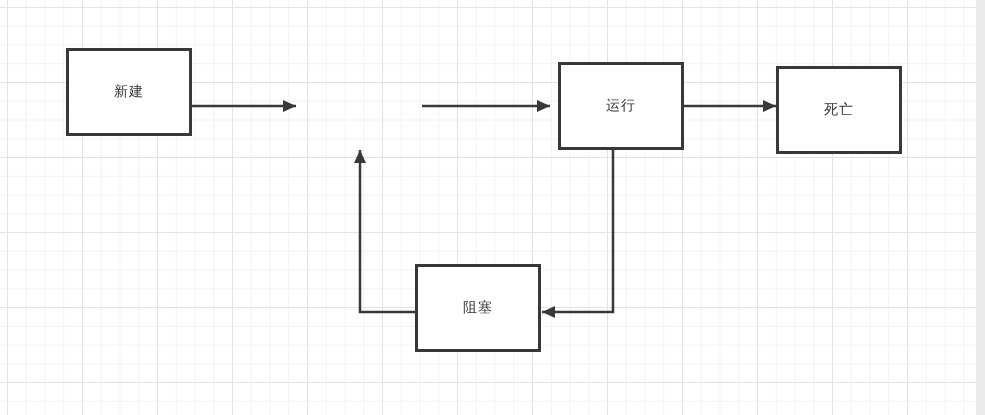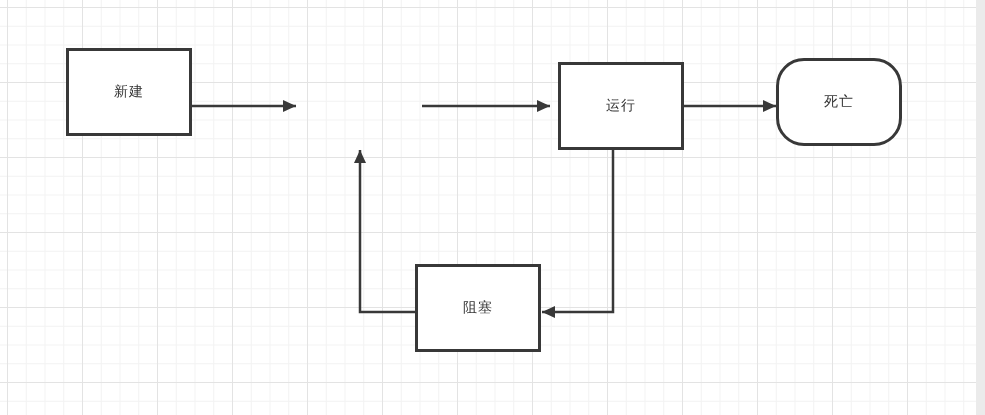--- a/index.html
+++ b/index.html
@@ -31,21 +31,21 @@
     align-items: center;
     justify-content: center;
     font-size: 14px;
     color: #333333;
     letter-spacing: 1px;
     cursor: pointer;
   }
   .node-new     { left: 66px;  top: 48px; }
   .node-ready   { left: 296px; top: 62px; }
   .node-running { left: 550px; top: 62px; margin-left: 8px; }
-  .node-dead    { left: 776px; top: 58px; border-radius: 28px; }
+  .node-dead    { left: 776px; top: 66px; }
   .node-blocked { left: 415px; top: 264px; }
 
   svg.edges {
     position: absolute;
     left: 0; top: 0;
     width: 985px; height: 415px;
     pointer-events: none;
   }
   svg.edges path.edge {
     fill: none;

